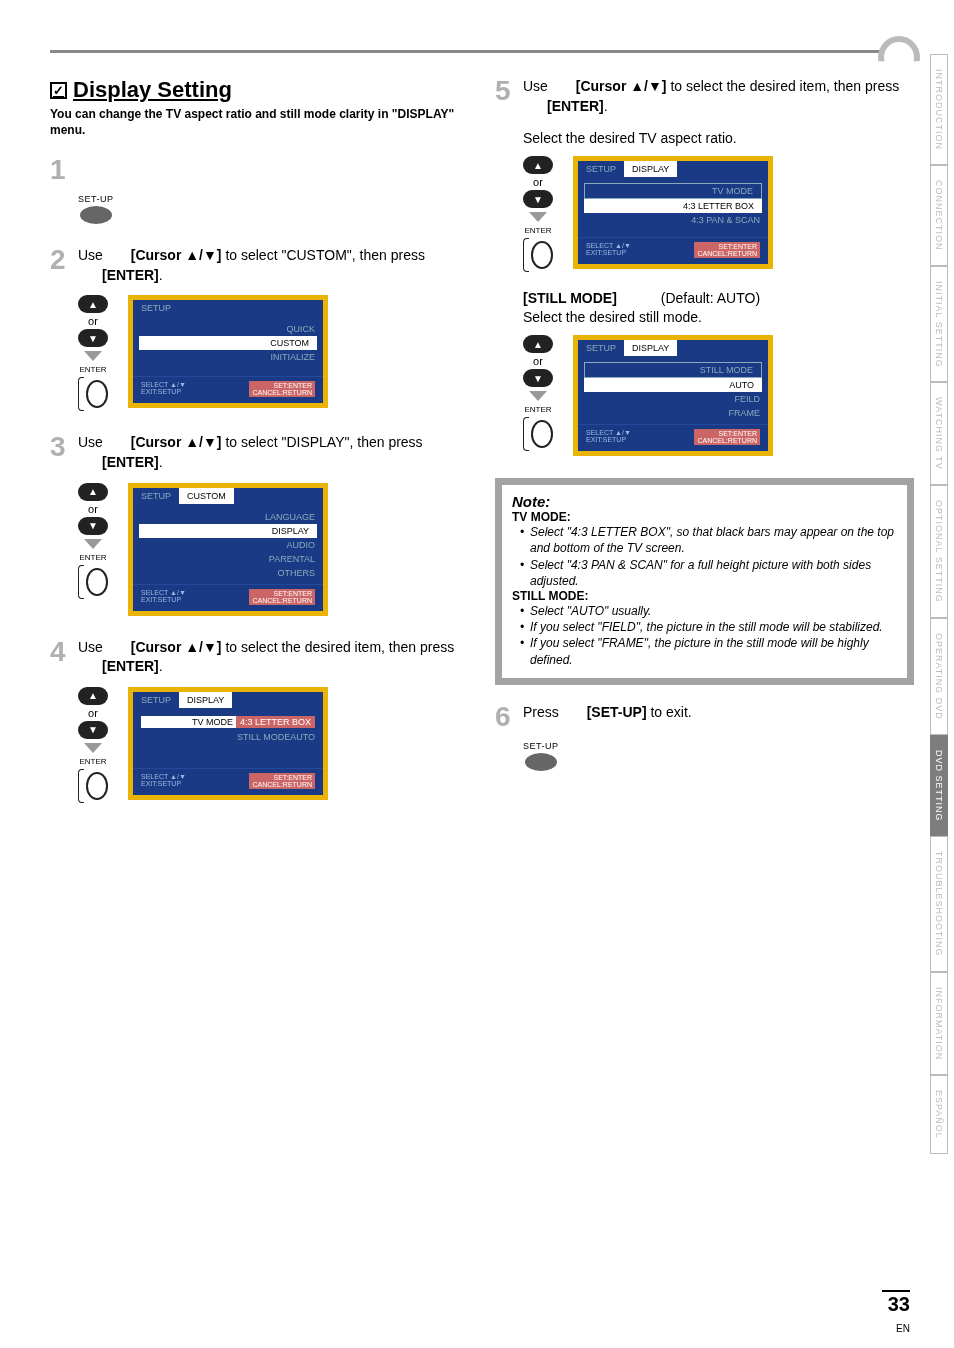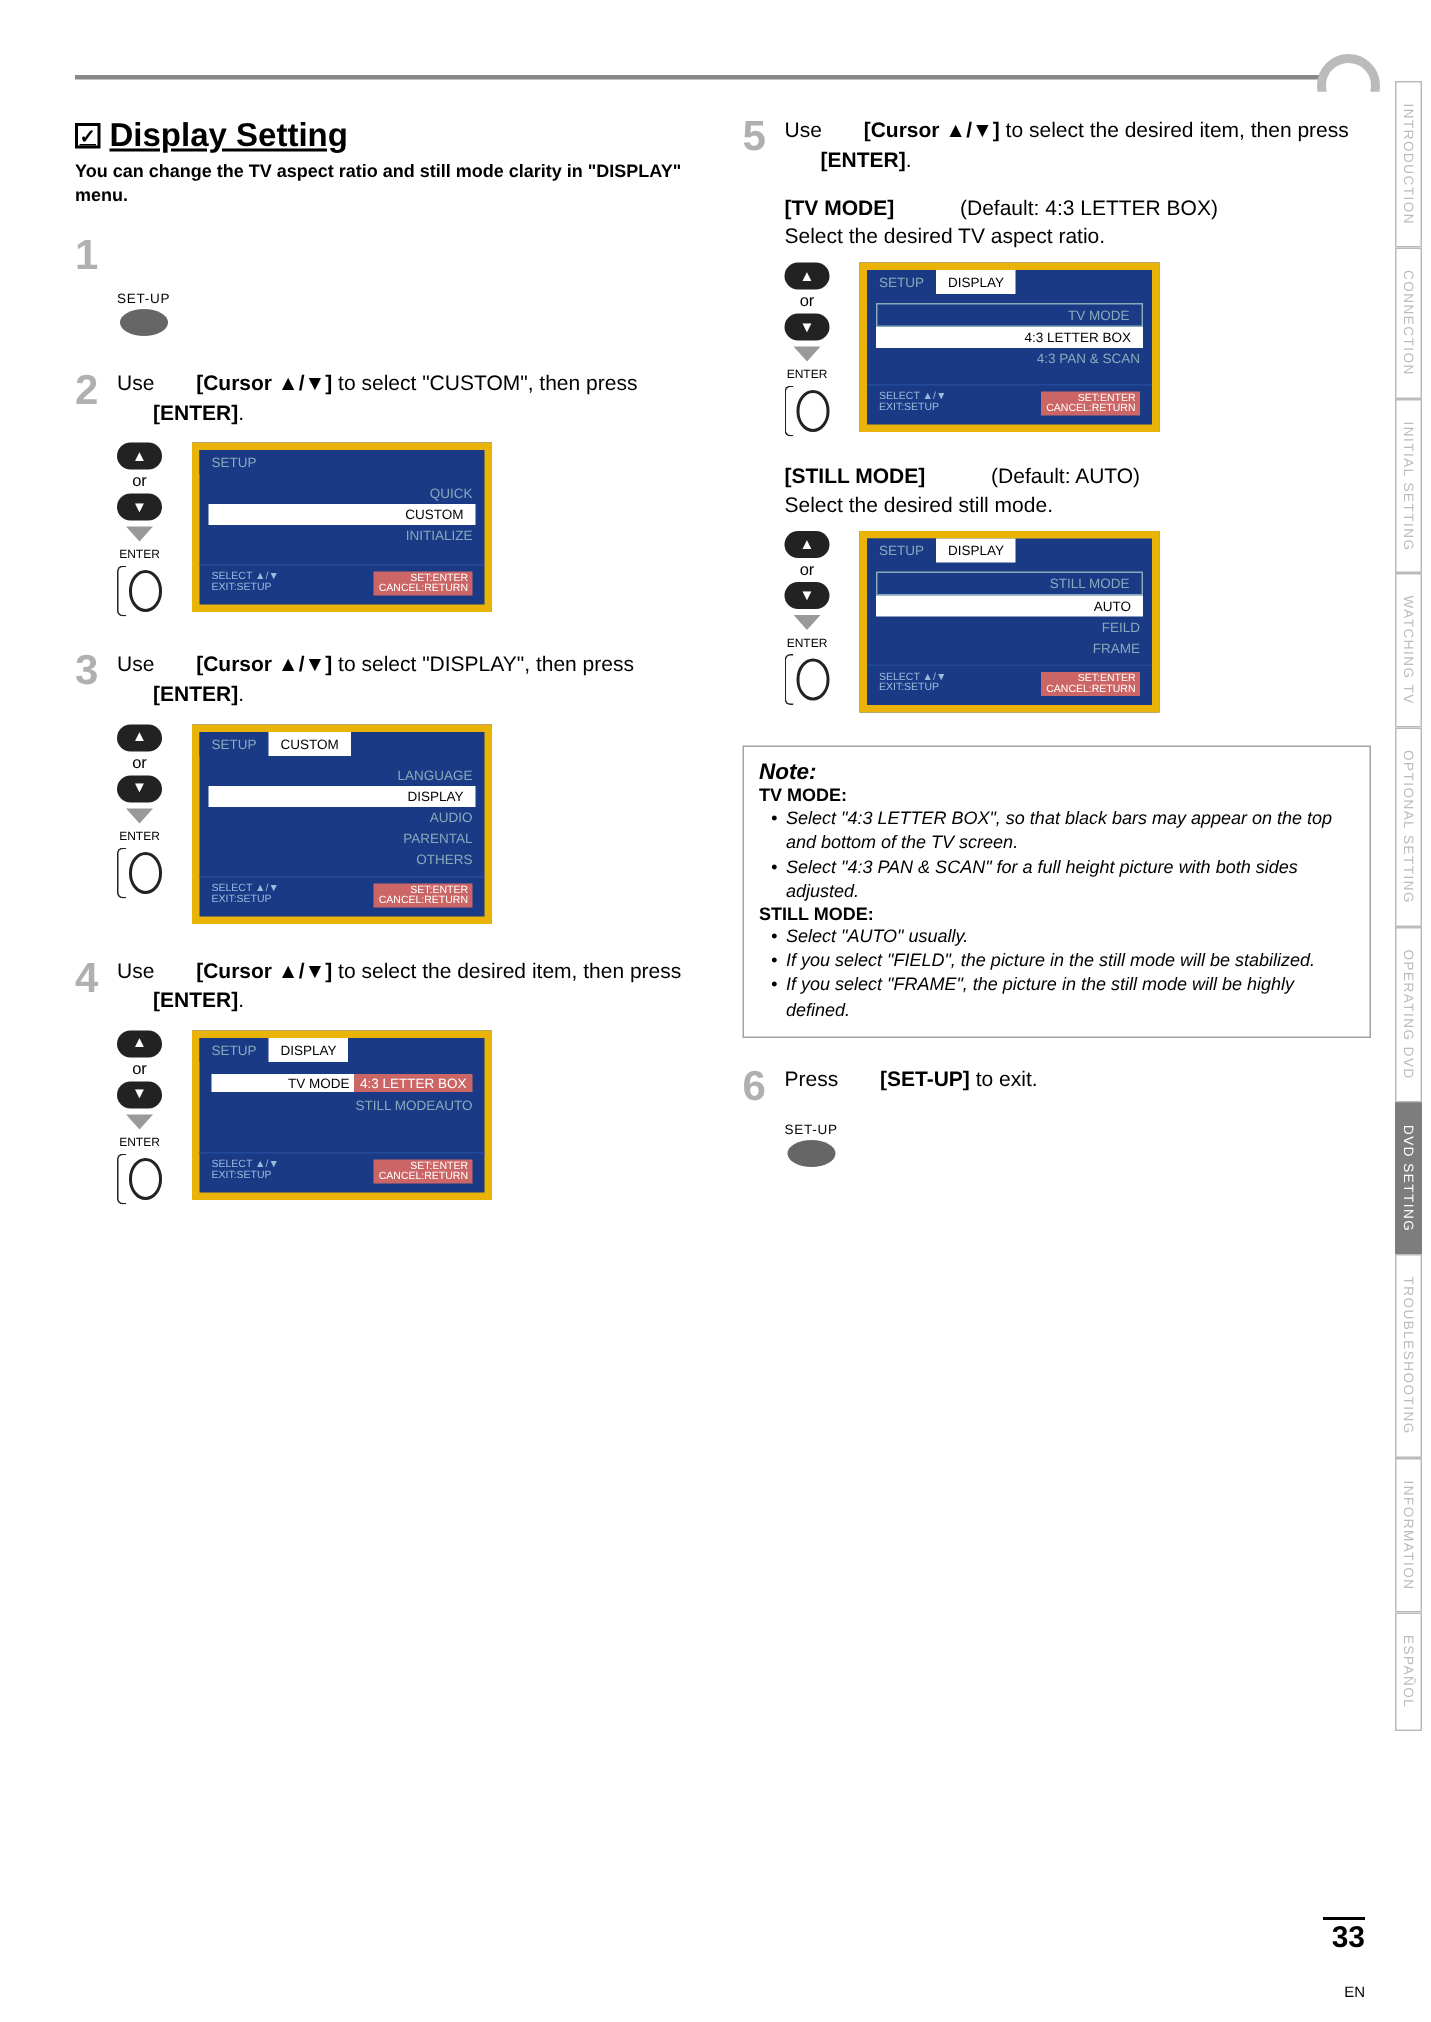--- a/index.html
+++ b/index.html
@@ -202,21 +202,21 @@
 
   .sub-label {
     font-size: 14px;
     margin-top: 4px;
   }
   .sub-label b { font-weight: bold; }
   .default-inline { margin-left: 40px; font-size: 14px; }
   .sub-desc { font-size: 14px; margin: 3px 0 8px 0; }
 
   .note-box {
-    border: 1px solid #a3a3a3;
+    border: 7px solid #a3a3a3;
     padding: 8px 10px 10px 10px;
     margin-top: 10px;
     font-size: 12px;
   }
   .note-title {
     font-style: italic;
     font-weight: bold;
     font-size: 15px;
   }
   .note-box b { font-weight: bold; }
@@ -245,21 +245,21 @@
   }
   .side-tab.active {
     background: #7d7d7d;
     color: #fff;
     border-color: #7d7d7d;
   }
 
   .page-num {
     position: absolute;
     right: 44px;
-    bottom: 44px;
+    bottom: 32px;
     font-size: 20px;
     font-weight: bold;
     border-top: 2px solid #000;
     padding-top: 1px;
     width: 28px;
     text-align: right;
   }
   .page-en {
     position: absolute;
     right: 44px;
@@ -434,24 +434,20 @@
 
       <div class="step">
         <div class="step-head">
           <div class="step-num">5</div>
           <div class="step-text">
             <span>Use </span><b>[Cursor ▲/▼]</b><span> to select the desired item, then press </span><b>[ENTER]</b><span>.</span>
           </div>
         </div>
 
         <div style="margin-left:28px; margin-top:14px;">
-          <div class="sub-label">
-            <b>[TV MODE]</b>
-            <span class="default-inline">(Default: 4:3 LETTER BOX)</span>
-          </div>
           <div class="sub-desc">Select the desired TV aspect ratio.</div>
 
           <div class="step-body" style="margin-left:0">
             <div class="remote-stack">
               <div class="btn-pill">▲</div>
               <div class="or-text">or</div>
               <div class="btn-pill">▼</div>
               <div class="tri-down"></div>
               <div class="enter-label">ENTER</div>
               <div class="enter-btn">

